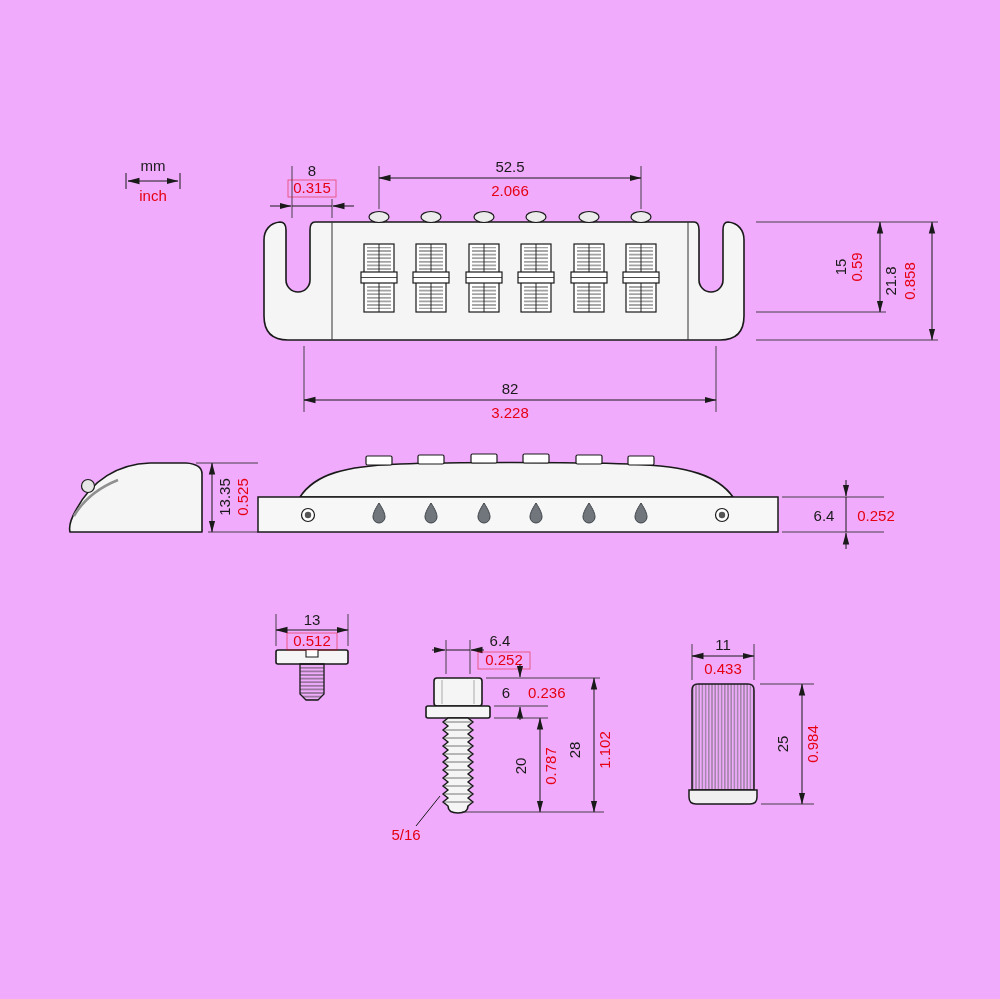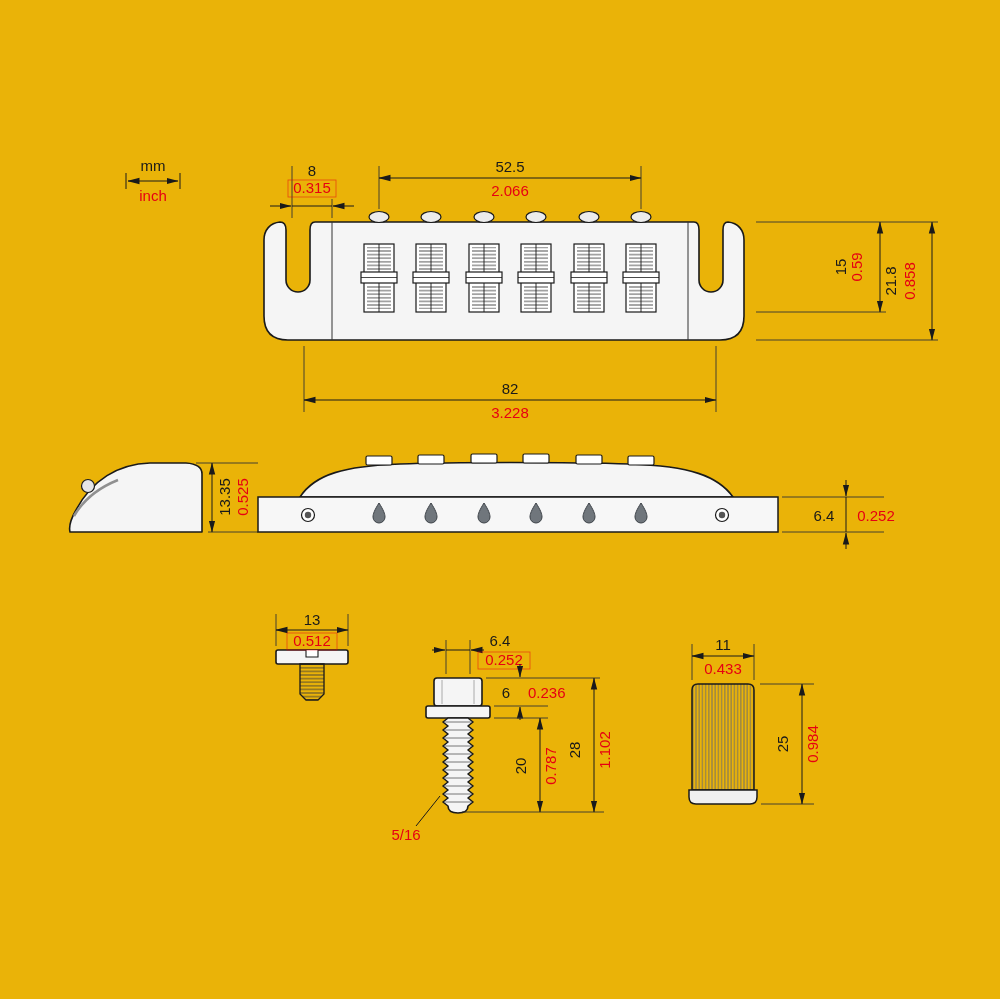--- a/index.html
+++ b/index.html
@@ -2,21 +2,21 @@
 <html style="--ink: #1a1a1a; --inch_red: #e60012; --fill_light: #f5f5f5; --metal_dark: #70767c;"><head>
 <meta charset="utf-8">
 <style>
   :root{
     --ink:#1a1a1a;
     --inch_red:#e60012;
     --fill_light:#f5f5f5;
     --metal_dark:#70767c;
   }
   html,body{margin:0;padding:0;background:#ffffff;}
-  .stage{position:relative;width:1000px;height:999px;background:#eab308;overflow:hidden;}
+  .stage{position:relative;width:1000px;height:999px;background:#f0abfc;overflow:hidden;}
   svg{display:block;}
   text{font-family:"Liberation Sans","DejaVu Sans",sans-serif;font-size:15px;}
   .dm{fill:var(--ink);}
   .di{fill:var(--inch_red);}
   .part{fill:var(--fill_light);stroke:var(--ink);stroke-width:1.6;stroke-linejoin:round;}
   .part2{fill:#fff;stroke:var(--ink);stroke-width:1.2;}
   .feat{stroke:#333;stroke-width:1;fill:none;}
   .ext{stroke:#333;stroke-width:0.9;fill:none;}
   .dim{stroke:#1a1a1a;stroke-width:1;fill:none;}
   .vbox{fill:none;stroke:var(--inch_red);stroke-width:0.8;opacity:.6;}

